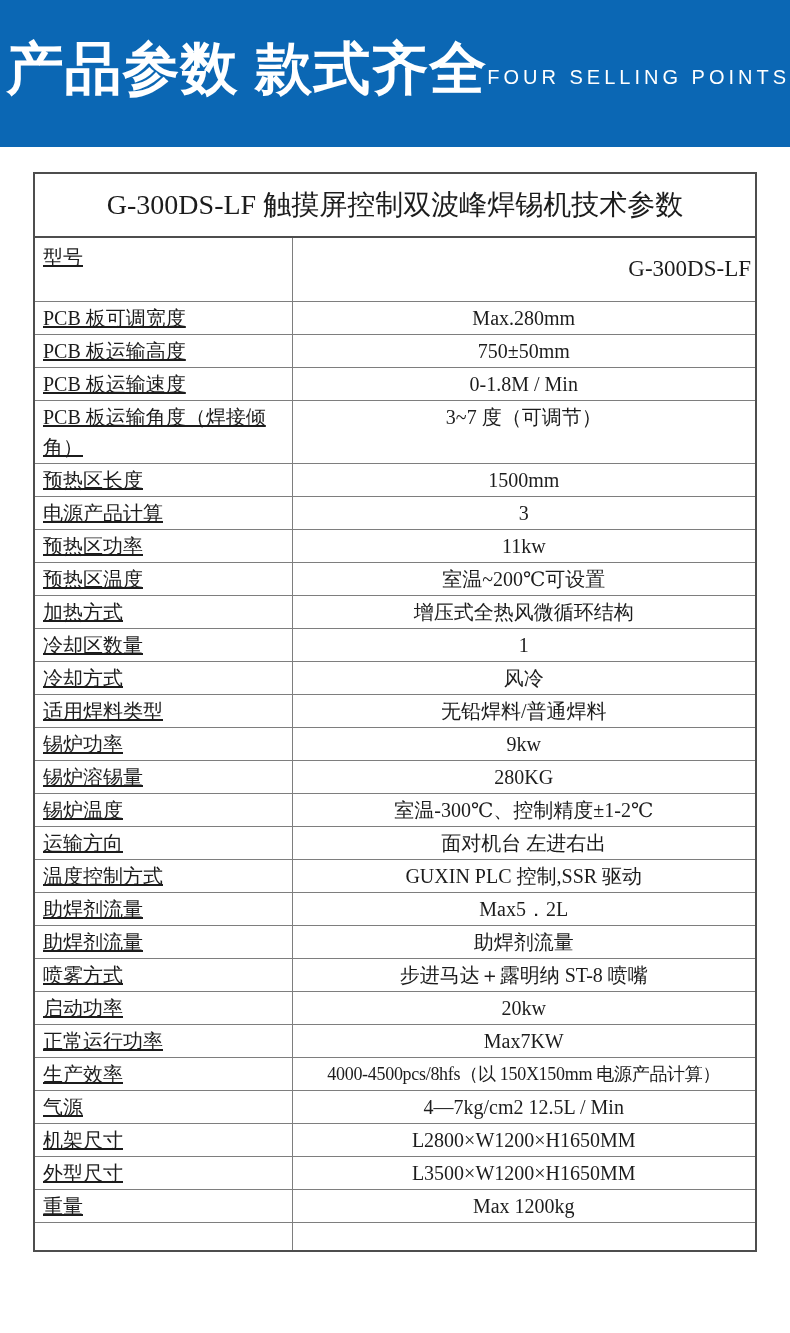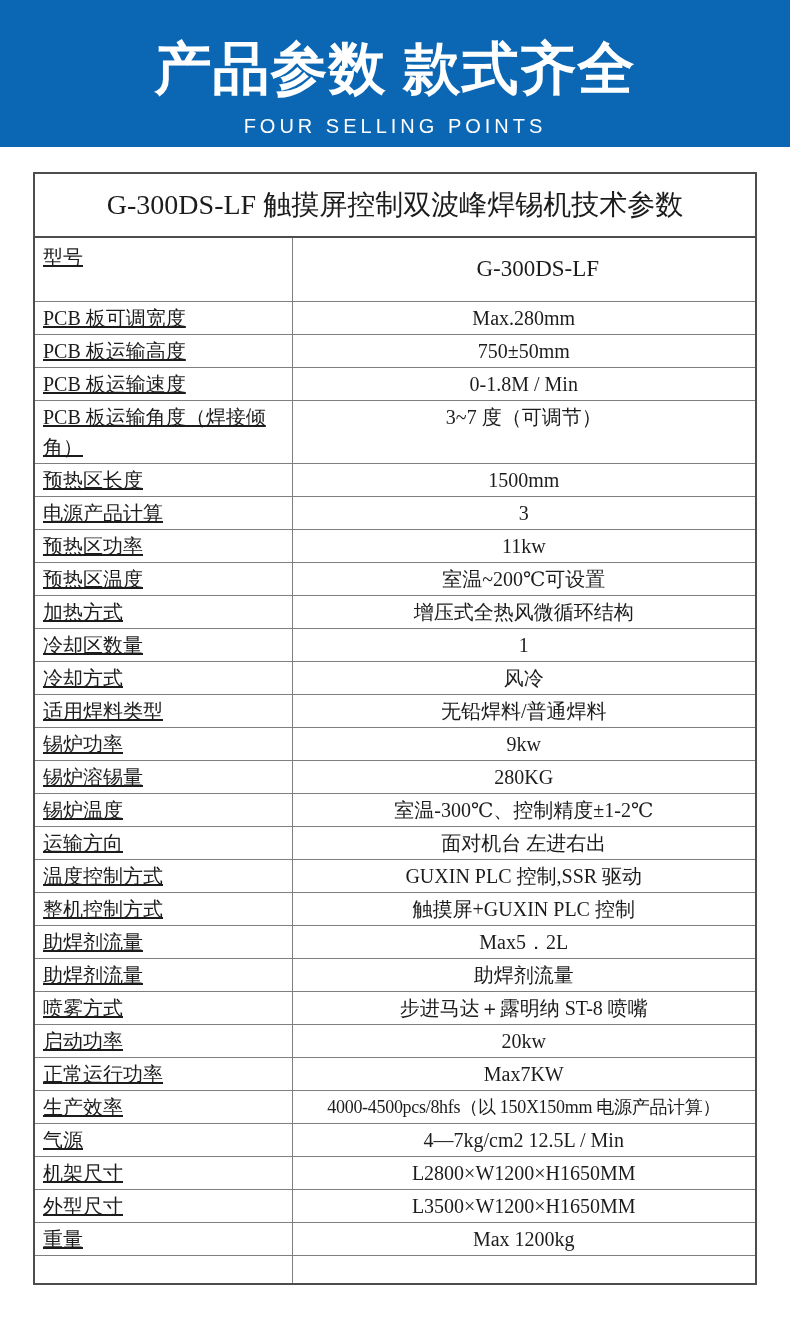--- a/index.html
+++ b/index.html
@@ -4,21 +4,21 @@
 <style>
   html,body{margin:0;padding:0;}
   body{
     width:790px;height:1333px;background:#ffffff;
     font-family:"Liberation Serif","DejaVu Serif",serif;
     color:#1c1c1c;overflow:hidden;
   }
   
   .banner{
     height:147px;background:#0b67b4;color:#ffffff;
-    display:flex;flex-direction:column;align-items:center;justify-content:flex-end;
+    display:flex;flex-direction:row;align-items:center;justify-content:flex-end;
     padding-bottom:9px;box-sizing:border-box;
   }
   .banner-title{
     margin:0;
     font-family:"Liberation Sans","DejaVu Sans",sans-serif;
     font-weight:900;font-size:57px;line-height:1.05;letter-spacing:1px;
     white-space:nowrap;
   }
   .banner-sub{
     font-family:"Liberation Sans","DejaVu Sans",sans-serif;
@@ -41,21 +41,21 @@
     vertical-align:top;
     overflow:hidden;
   }
   tr.title-row td{
     text-align:center;font-size:28px;height:60px;line-height:60px;
     border-bottom:2px solid #4d4d4d;white-space:nowrap;
   }
   tr.model-row{height:64px;}
   tr.model-row td.label{padding-top:4px;}
   tr.model-row td.value{
-    vertical-align:middle;text-align:center;
+    vertical-align:middle;text-align:right;
     padding-left:32px;font-size:23px;white-space:nowrap;
   }
   tr.spec-row{height:33px;}
   tr.spec-row.tall{height:62px;}
   tr.spec-row.empty{height:29px;}
   td.label{text-align:left;padding-left:8px;text-decoration:underline;}
   td.value{text-align:center;white-space:nowrap;}
   td.value.dense{font-size:18px;letter-spacing:-0.3px;margin-top:24px;}
 </style>
 </head>
@@ -142,24 +142,20 @@
       </tr>
       <tr class="spec-row">
         <td class="label">运输方向</td>
         <td class="value">面对机台 左进右出</td>
       </tr>
       <tr class="spec-row">
         <td class="label">温度控制方式</td>
         <td class="value">GUXIN PLC 控制,SSR 驱动</td>
       </tr>
       <tr class="spec-row">
-        <td class="label">整机控制方式</td>
-        <td class="value">触摸屏+GUXIN PLC 控制</td>
-      </tr>
-      <tr class="spec-row">
         <td class="label">助焊剂流量</td>
         <td class="value">Max5．2L</td>
       </tr>
       <tr class="spec-row">
         <td class="label">助焊剂流量</td>
         <td class="value">助焊剂流量</td>
       </tr>
       <tr class="spec-row">
         <td class="label">喷雾方式</td>
         <td class="value">步进马达＋露明纳 ST-8 喷嘴</td>

